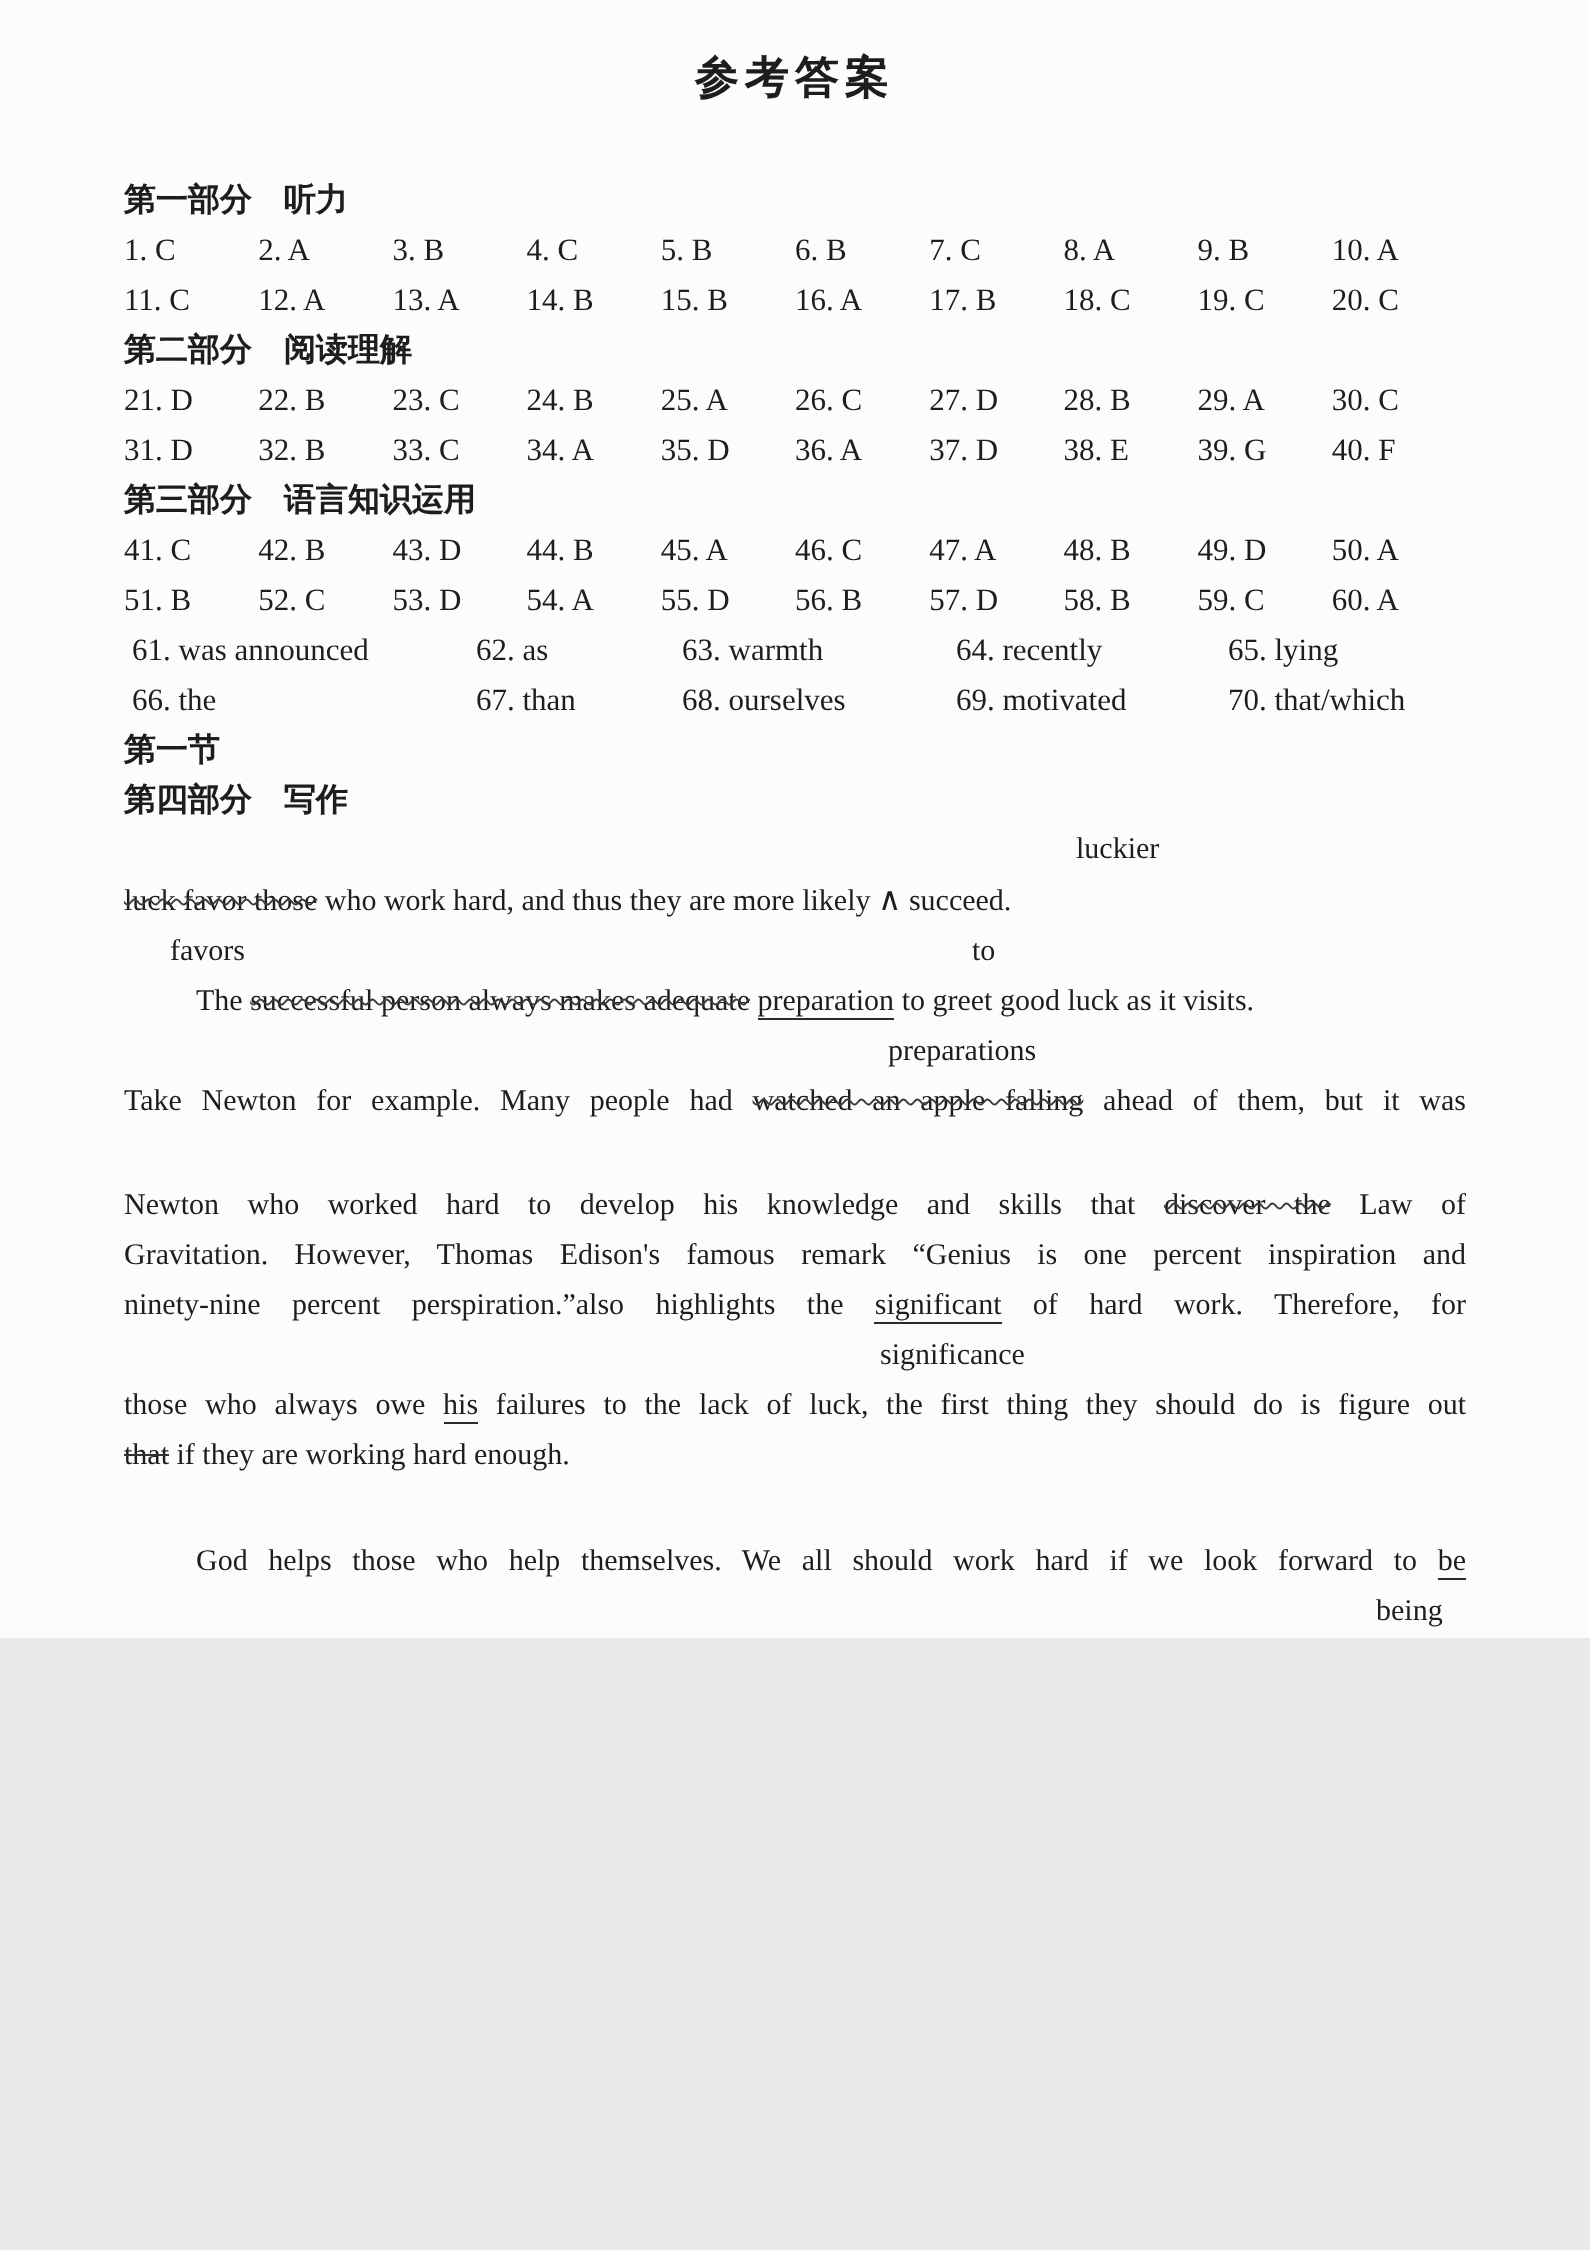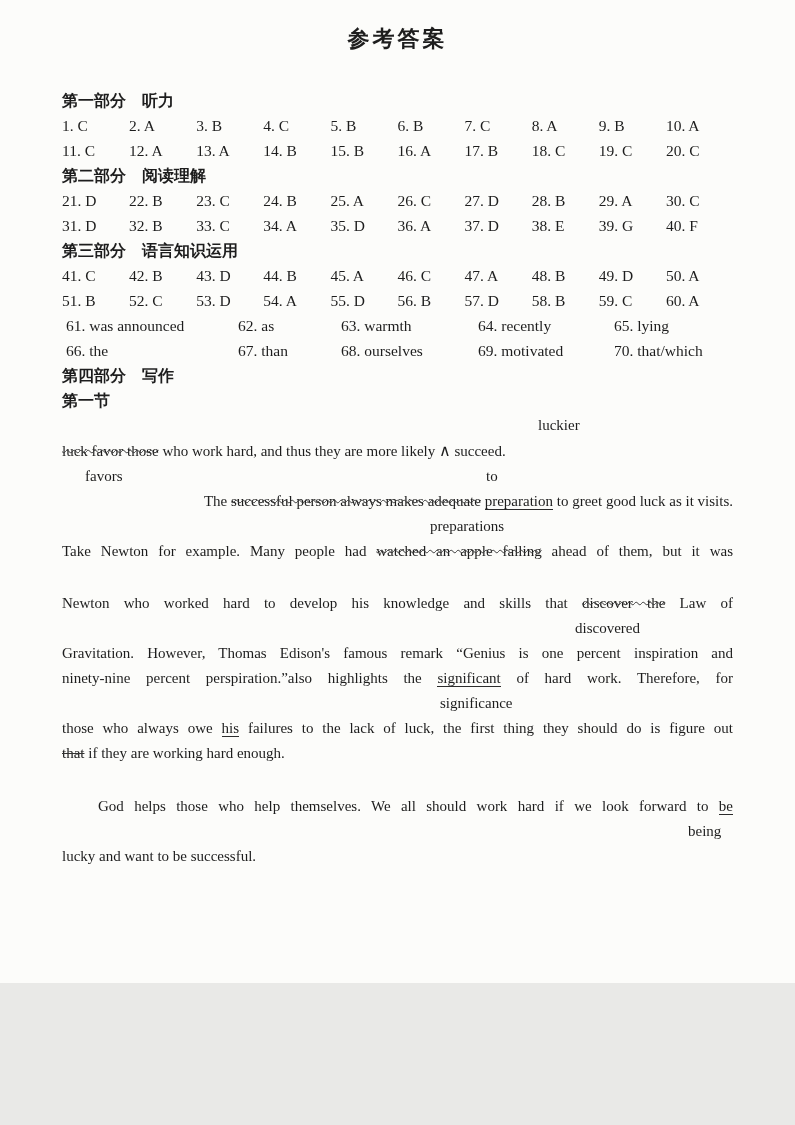--- a/index.html
+++ b/index.html
@@ -1,21 +1,21 @@
 <!DOCTYPE html>
 <html><head>
 <meta charset="utf-8">
 <style>
   * { margin: 0; padding: 0; box-sizing: border-box; }
   html, body { background: #e9e9e7; }
   body { display: flex; justify-content: center; }
   .page {
     position: relative;
     width: 795px;
-    height: 983px;
+    height: 819px;
     background: #fcfcfa;
     color: #1d1d1d;
     font-family: "Liberation Serif", "DejaVu Serif", serif;
     padding: 24px 62px 0 62px;
     overflow: hidden;
   }
   .title {
     text-align: center;
     font-size: 22px;
     font-weight: bold;
@@ -31,21 +31,21 @@
   .ans-row {
     display: grid;
     font-size: 15.5px;
     line-height: 25px;
     white-space: nowrap;
   }
   .cols10 { grid-template-columns: repeat(10, 1fr); }
   .cols5  { grid-template-columns: 172px 103px 137px 136px 1fr; padding-left: 4px; }
   .essay { font-size: 15px; }
   .essay-line { line-height: 25px; min-height: 25px; }
-  .essay-line.indent { text-indent: 36px; text-align: right; }
+  .essay-line.indent { text-indent: 36px; }
   .essay-line.just { text-align: justify; text-align-last: justify; }
   .essay-corr { position: relative; height: 25px; }
   .corr { position: absolute; top: 0; line-height: 25px; white-space: nowrap; }
   .underline { border-bottom: 1.2px solid #2b2b2b; }
   .strike { text-decoration: line-through; text-decoration-color: #333; }
   .scribble {
     text-decoration: line-through;
     text-decoration-style: wavy;
     text-decoration-thickness: 1px;
     text-decoration-color: #3a3a3a;
@@ -154,42 +154,39 @@
       <span>65. lying</span>
     </div>
   <div class="ans-row cols5">
       <span>66. the</span>
       <span>67. than</span>
       <span>68. ourselves</span>
       <span>69. motivated</span>
       <span>70. that/which</span>
     </div>
 
+  <div class="sec-heading">第一节</div>
   <div class="sec-heading">第四部分　写作</div>
-  <div class="sec-heading">第一节</div>
 
   <div class="essay">
       <div class="essay-corr">
         <span class="corr" style="left: 476px;">luckier</span>
       </div>
       <div class="essay-line"><span class="scribble">luck favor those</span><span> who work hard, and thus they are more likely </span><span class="caret">∧</span><span> succeed.</span></div>
       <div class="essay-corr">
         <span class="corr" style="left: 23px;">favors</span>
         <span class="corr" style="left: 424px;">to</span>
       </div>
       <div class="essay-line indent"><span>The </span><span class="scribble">successful person always makes adequate</span><span> </span><span class="underline">preparation</span><span> to greet good luck as it visits.</span></div>
       <div class="essay-corr">
-        <span class="corr" style="left: 368px; text-align: right;">preparations</span>
+        <span class="corr" style="left: 382px; text-align: right;">preparations</span>
       </div>
       <div class="essay-line just"><span>Take Newton for example. Many people had </span><span class="scribble">watched an apple falling</span><span> ahead of them, but it was</span></div>
       <div class="essay-gap" style="height: 27px;"></div>
       <div class="essay-line just"><span>Newton who worked hard to develop his knowledge and skills that </span><span class="scribble">discover the</span><span> Law of</span></div>
-      <div class="essay-corr">
-        <span class="corr" style="left: 513px;">discovered</span>
-      </div>
       <div class="essay-line just"><span>Gravitation. However, Thomas Edison's famous remark “Genius is one percent inspiration and</span></div>
       <div class="essay-line just"><span>ninety-nine percent perspiration.”also highlights the </span><span class="underline">significant</span><span> of hard work. Therefore, for</span></div>
       <div class="essay-corr">
         <span class="corr" style="left: 378px;">significance</span>
       </div>
       <div class="essay-line just"><span>those who always owe </span><span class="underline">his</span><span> failures to the lack of luck, the first thing they should do is figure out</span></div>
       <div class="essay-line"><span class="strike">that</span><span> if they are working hard enough.</span></div>
       <div class="essay-gap" style="height: 28px;"></div>
       <div class="essay-line indent just"><span>God helps those who help themselves. We all should work hard if we look forward to </span><span class="underline">be</span></div>
       <div class="essay-corr">

